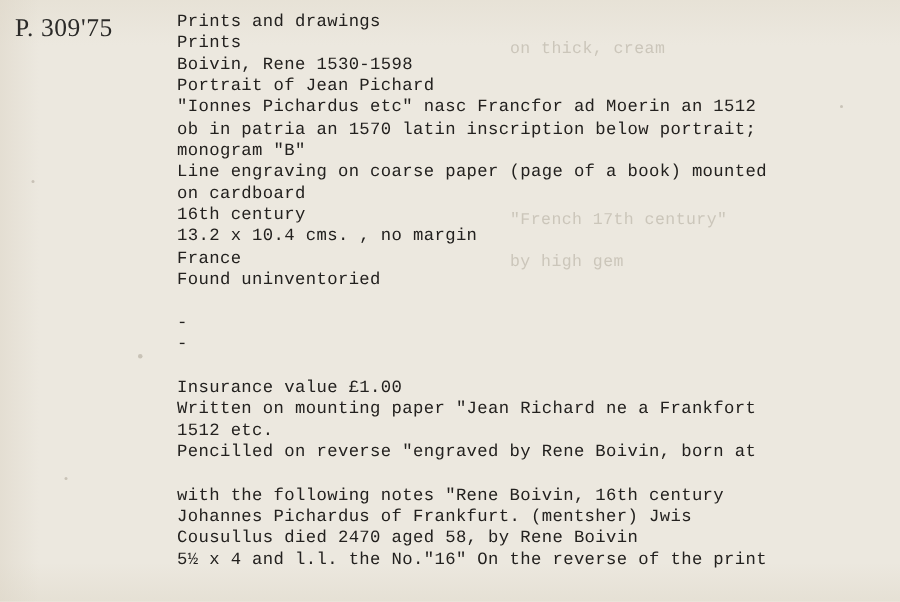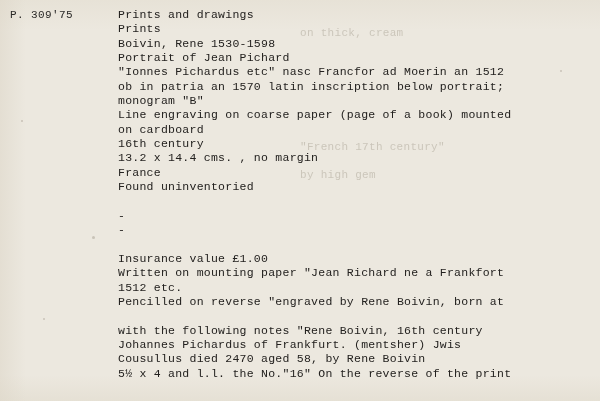--- a/index.html
+++ b/index.html
@@ -27,23 +27,24 @@
   }
   .sheet {
     position: absolute;
     inset: 0;
     padding: 0;
   }
   .refno {
     position: absolute;
     left: 10px;
     top: 9px;
-    font-size: 11px;
+    font-size: 17px;
     letter-spacing: 0.4px;
     white-space: nowrap;
+    font-family: Liberation Serif, serif;
   }
   .body-col {
     position: absolute;
     left: 118px;
     top: 8px;
     right: 8px;
   }
   .line {
     font-size: 11.5px;
     line-height: 14.35px;
@@ -57,20 +58,21 @@
   
   .ghost {
     position: absolute;
     font-size: 11px;
     line-height: 14.4px;
     letter-spacing: 0.3px;
     white-space: pre;
     color: rgba(150,142,126,0.38);
     font-family: "Liberation Mono", "DejaVu Sans Mono", monospace;
     pointer-events: none;
+    margin-left: 40px;
   }
   .ghost-1 { left: 300px; top: 26px; }
   .ghost-2 { left: 300px; top: 54px; }
   .ghost-3 { left: 300px; top: 140px; }
   .ghost-4 { left: 300px; top: 168px; font-family: Liberation Mono, monospace; }
   
   .speck {
     position: absolute;
     background: rgba(120,110,92,0.30);
     border-radius: 50%;
@@ -94,21 +96,21 @@
       <div class="line">Prints and drawings</div>
       <div class="line">Prints</div>
       <div class="line">Boivin, Rene 1530-1598</div>
       <div class="line">Portrait of Jean Pichard</div>
       <div class="line">"Ionnes Pichardus etc" nasc Francfor ad Moerin an 1512</div>
       <div class="line">ob in patria an 1570 latin inscription below portrait;</div>
       <div class="line">monogram "B"</div>
       <div class="line">Line engraving on coarse paper (page of a book) mounted</div>
       <div class="line">on cardboard</div>
       <div class="line">16th century</div>
-      <div class="line">13.2 x 14.4 cms. , no margin</div>
+      <div class="line">13.2 x 10.4 cms. , no margin</div>
       <div class="line">France</div>
       <div class="line">Found uninventoried</div>
       <div class="gap"></div>
       <div class="line">-</div>
       <div class="line">-</div>
       <div class="gap"></div>
       <div class="line">Insurance value £1.00</div>
       <div class="line">Written on mounting paper "Jean Richard ne a Frankfort</div>
       <div class="line">1512 etc.</div>
       <div class="line">Pencilled on reverse "engraved by Rene Boivin, born at</div>

